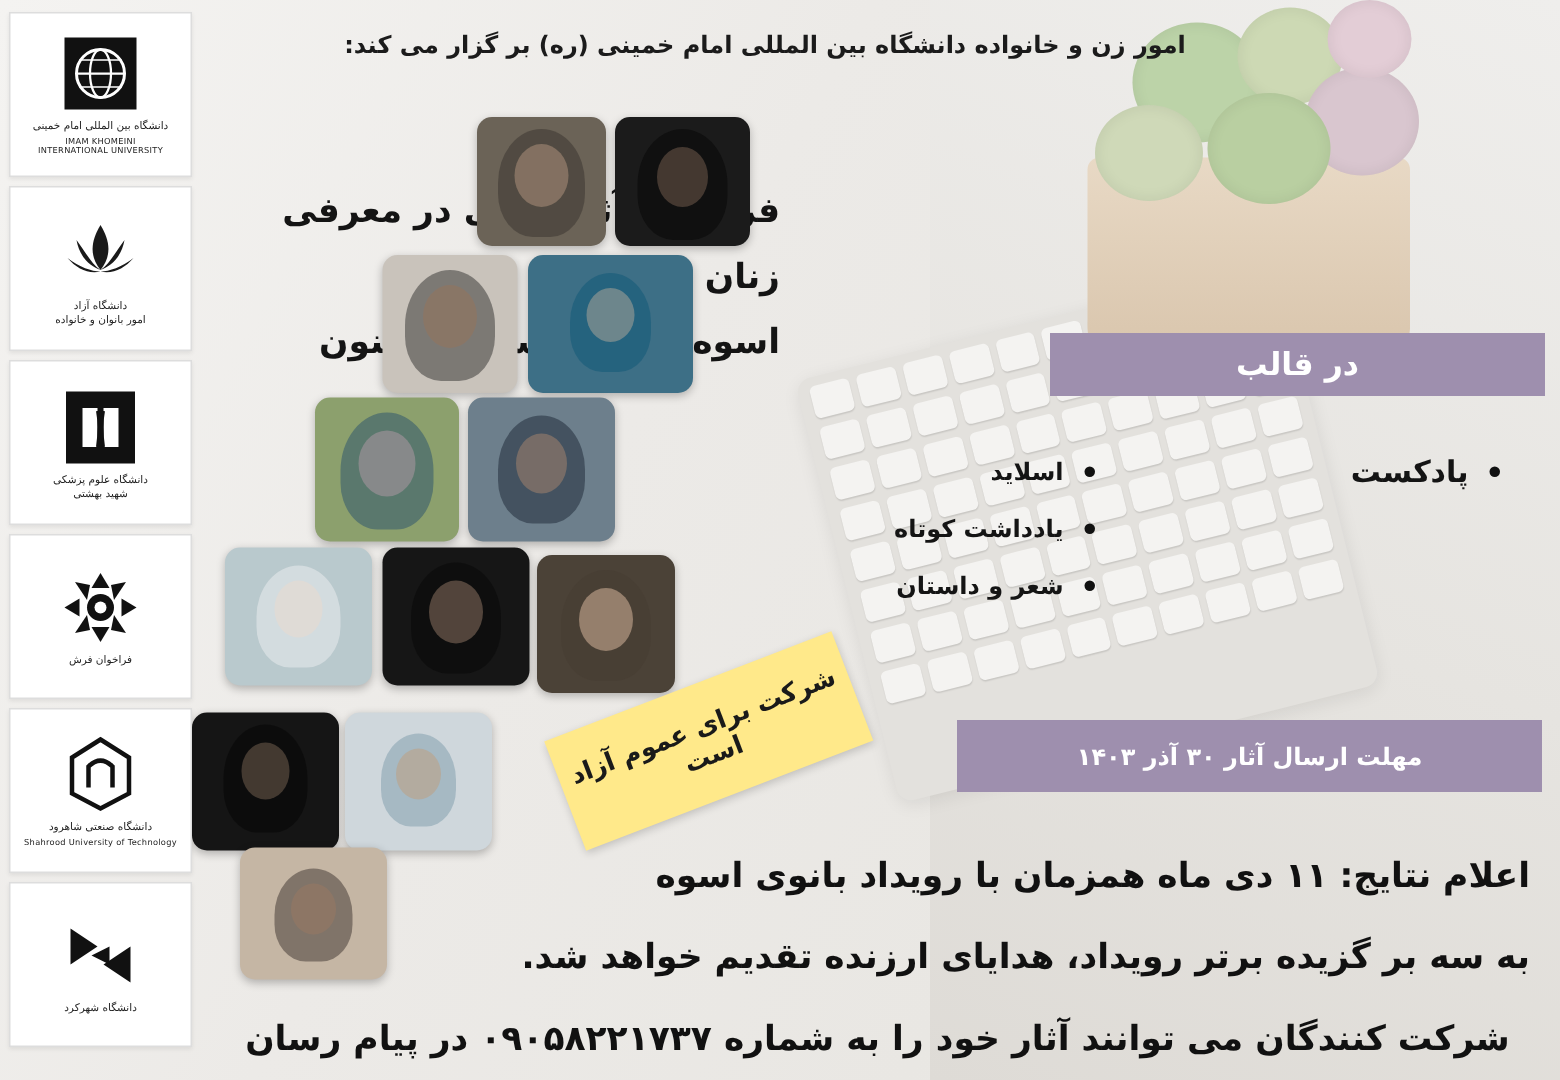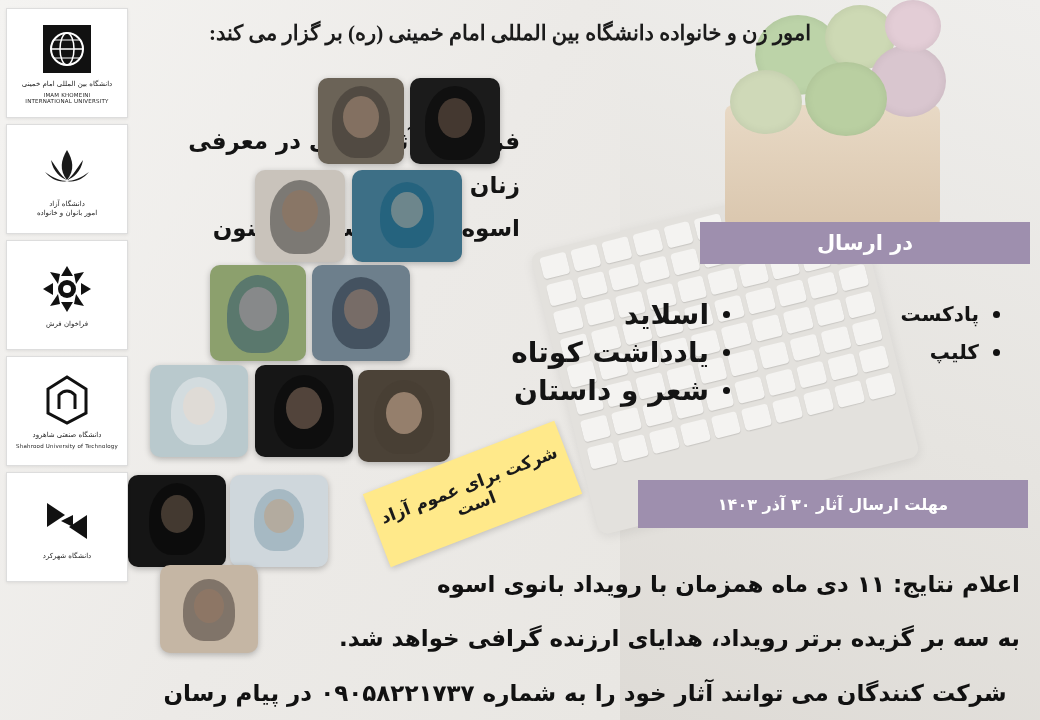--- a/index.html
+++ b/index.html
@@ -122,25 +122,24 @@
   }
   .logo-caption.en { font-size: 5.5px; letter-spacing: .2px; }
 
   
   .headline {
     position: absolute;
     right: 170px;
     top: 18px;
     left: 150px;
     text-align: center;
-    font-size: 21px;
+    font-size: 16px;
     font-weight: bold;
     color: #1b1b1b;
     line-height: 1.5;
-    font-family: Liberation Serif, serif;
   }
 
   .calltext {
     position: absolute;
     right: 520px;
     top: 120px;
     width: 370px;
     text-align: right;
     font-size: 23px;
     font-weight: bold;
@@ -212,21 +211,21 @@
     flex: none;
   }
   .fmt2 {
     position: absolute;
     right: 310px;
     top: 295px;
     width: 230px;
     list-style: none;
     margin: 0;
     padding: 0;
-    font-size: 28px;
+    font-size: 16px;
     font-weight: bold;
     color: #141414;
   }
   .fmt2 li {
     display: flex;
     align-items: center;
     justify-content: flex-start;
     gap: 14px;
     height: 38px;
   }
@@ -422,20 +421,31 @@
           <path d="M10 14 C12 26 20 32 26 34 C20 30 16 22 10 14 Z" fill="#1a1a1a"></path>
           <path d="M42 14 C40 26 32 32 26 34 C32 30 36 22 42 14 Z" fill="#1a1a1a"></path>
           <path d="M4 26 C12 32 20 35 26 35 C18 37 10 33 4 26 Z" fill="#1a1a1a"></path>
           <path d="M48 26 C40 32 32 35 26 35 C34 37 42 33 48 26 Z" fill="#1a1a1a"></path>
         </svg>
       </div>
       <div class="logo-caption">دانشگاه آزاد
 امور بانوان و خانواده</div>
     </div>
 
+    <div class="logo-box">
+      <div class="logo-mark">
+        <svg width="48" height="50" viewBox="0 0 48 50">
+          <rect x="1" y="1" width="46" height="48" fill="#111"></rect>
+          <path d="M12 12 h10 v26 h-10 z M26 12 h10 v26 h-10 z" fill="#fff"></path>
+          <path d="M22 14 q2 10 0 24 M26 14 q-2 10 0 24" stroke="#111" stroke-width="2" fill="none"></path>
+        </svg>
+      </div>
+      <div class="logo-caption">دانشگاه علوم پزشکی
+شهید بهشتی</div>
+    </div>
 
     <div class="logo-box">
       <div class="logo-mark">
         <svg width="52" height="50" viewBox="0 0 52 50">
           <g fill="#111">
             <circle cx="26" cy="25" r="9"></circle>
             <path d="M26 2 l6 10 h-12 z"></path>
             <path d="M26 48 l6 -10 h-12 z"></path>
             <path d="M2 25 l10 -6 v12 z"></path>
             <path d="M50 25 l-10 -6 v12 z"></path>
@@ -538,30 +548,26 @@
       <div class="veil" style="top:14px; width:50px; height:62px; background:rgba(90,130,150,.35);"></div>
     </div>
 
     <div class="ph" style="left:40px; top:505px; width:98px; height:88px; background:#c5b6a4;">
       <div class="face" style="top:24px; width:30px; height:34px; background:#dfbb9d;"></div>
       <div class="veil" style="top:14px; width:52px; height:62px; background:rgba(60,50,45,.5);"></div>
     </div>
 
   </div>
 
-  <div class="format-band">در ارسال</div>
+  <div class="format-band">در قالب</div>
 
   <ul class="fmt-list">
     <li>
       <span class="dot"></span>
       <span>پادکست</span>
-    </li>
-    <li>
-      <span class="dot"></span>
-      <span>کلیپ</span>
     </li>
   </ul>
 
   <ul class="fmt2">
     <li>
       <span class="dot"></span>
       <span>اسلاید</span>
     </li>
     <li>
       <span class="dot"></span>
@@ -572,17 +578,17 @@
       <span>شعر و داستان</span>
     </li>
   </ul>
 
   <div class="deadline">مهلت ارسال آثار ۳۰ آذر ۱۴۰۳</div>
 
   <div class="sticky">شرکت برای عموم آزاد است</div>
 
   <div class="bottom">
     <p>اعلام نتایج: ۱۱ دی ماه همزمان با رویداد بانوی اسوه</p>
-    <p>به سه بر گزیده برتر رویداد، هدایای ارزنده گرافی خواهد شد.</p>
+    <p>به سه بر گزیده برتر رویداد، هدایای ارزنده تقدیم خواهد شد.</p>
     <p class="last">شرکت کنندگان می توانند آثار خود را به شماره ۰۹۰۵۸۲۲۱۷۳۷ در پیام رسان ایتا ارسال نمایند.</p>
   </div>
 
 </div>
 
 </body></html>

